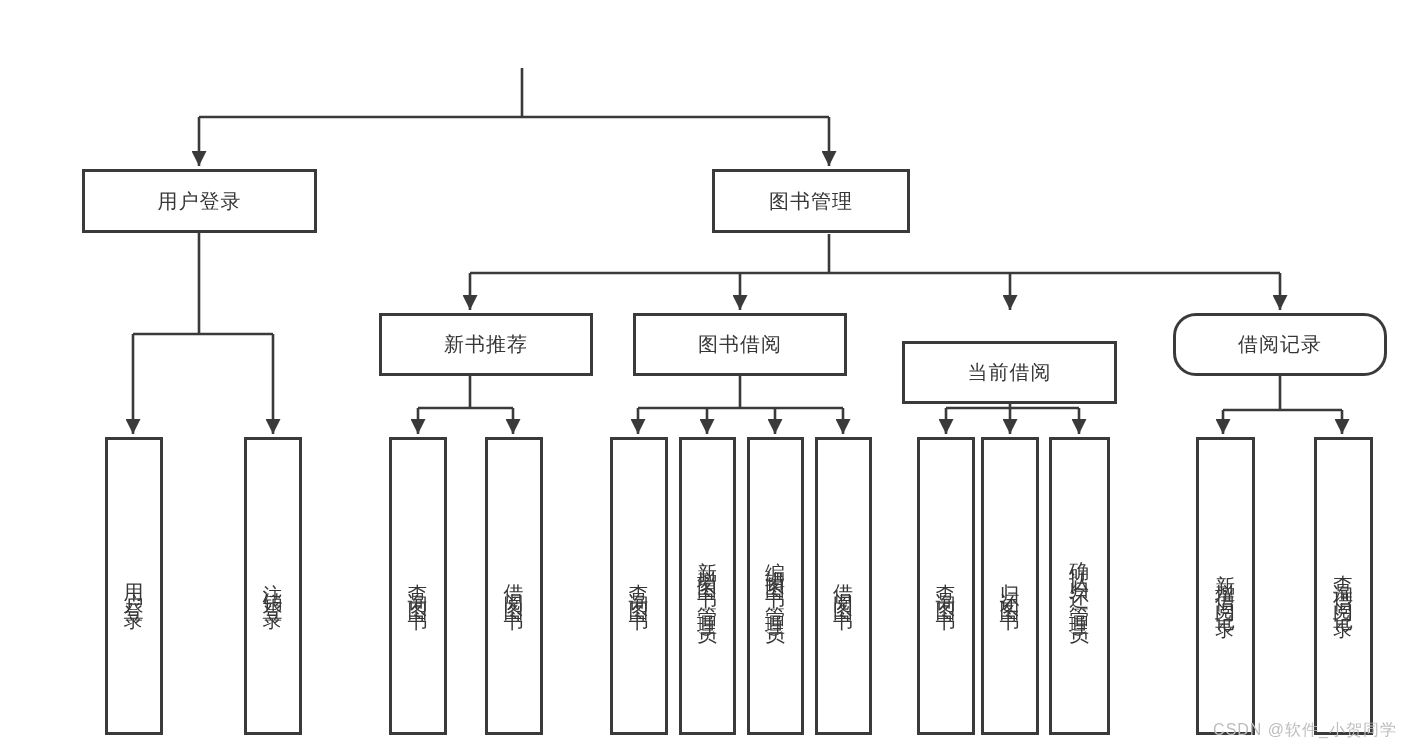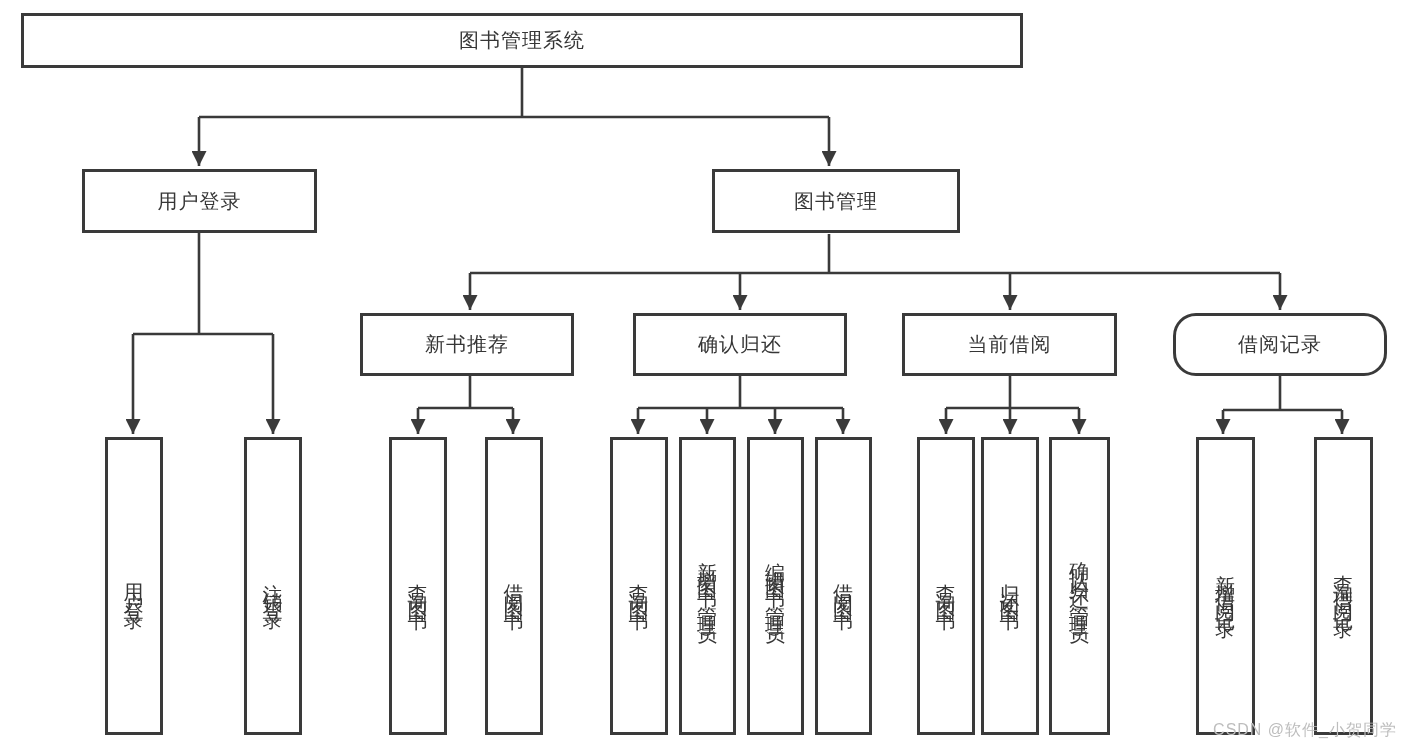--- a/index.html
+++ b/index.html
@@ -34,25 +34,25 @@
   }
   .leaf .label {
     writing-mode: vertical-rl;
     text-orientation: mixed;
     letter-spacing: 9px;
     line-height: 1;
     white-space: nowrap;
   }
   .title-box   { left: 21px;  top: 13px;  width: 1002px; height: 55px; }
   .lvl2-a      { left: 82px;  top: 169px; width: 235px;  height: 64px; }
-  .lvl2-b      { left: 712px; top: 169px; width: 248px;  height: 64px; }
+  .lvl2-b      { left: 712px; top: 169px; width: 198px;  height: 64px; }
   .lvl3        { top: 313px; height: 63px; width: 214px; }
-  .lvl3-a { left: 360px; }
+  .lvl3-a { left: 379px; }
   .lvl3-b { left: 633px; }
-  .lvl3-c { left: 902px;  width: 215px; }
+  .lvl3-c { left: 902px;  width: 215px; margin-top: 28px; }
   .lvl3-d { left: 1173px; border-radius: 23px; }
   .leaf        { top: 437px; height: 298px; width: 58px; }
   .leaf-1  { left: 105px; }
   .leaf-2  { left: 244px; }
   .leaf-3  { left: 389px; }
   .leaf-4  { left: 485px; }
   .leaf-5  { left: 610px; }
   .leaf-6  { left: 679px; width: 57px; }
   .leaf-7  { left: 747px; width: 57px; }
   .leaf-8  { left: 815px; width: 57px; }
@@ -108,36 +108,33 @@
       <line x1="775" y1="408" x2="775" y2="434" marker-end="url(#arrow)"></line>
       <line x1="843" y1="408" x2="843" y2="434" marker-end="url(#arrow)"></line>
       <line x1="946" y1="408" x2="946" y2="434" marker-end="url(#arrow)"></line>
       <line x1="1010" y1="408" x2="1010" y2="434" marker-end="url(#arrow)"></line>
       <line x1="1079" y1="408" x2="1079" y2="434" marker-end="url(#arrow)"></line>
       <line x1="1223" y1="410" x2="1223" y2="434" marker-end="url(#arrow)"></line>
       <line x1="1342" y1="410" x2="1342" y2="434" marker-end="url(#arrow)"></line>
     </g>
   </svg>
 
-  <div class="node title-box">
-    <span class="label">图书管理系统</span>
-  </div>
 
   <div class="node lvl2-a">
     <span class="label">用户登录</span>
   </div>
   <div class="node lvl2-b">
     <span class="label">图书管理</span>
   </div>
 
   <div class="node lvl3 lvl3-a">
     <span class="label">新书推荐</span>
   </div>
   <div class="node lvl3 lvl3-b">
-    <span class="label">确认归还</span>
+    <span class="label">图书借阅</span>
   </div>
   <div class="node lvl3 lvl3-c">
     <span class="label">当前借阅</span>
   </div>
   <div class="node lvl3 lvl3-d">
     <span class="label">借阅记录</span>
   </div>
 
   <div class="node leaf leaf-1">
     <span class="label">用户登录</span>

